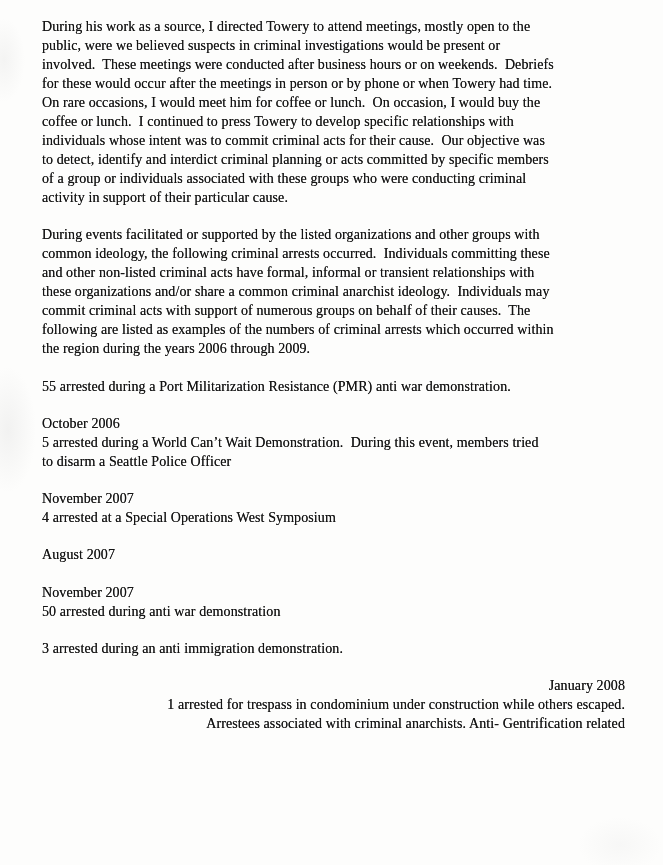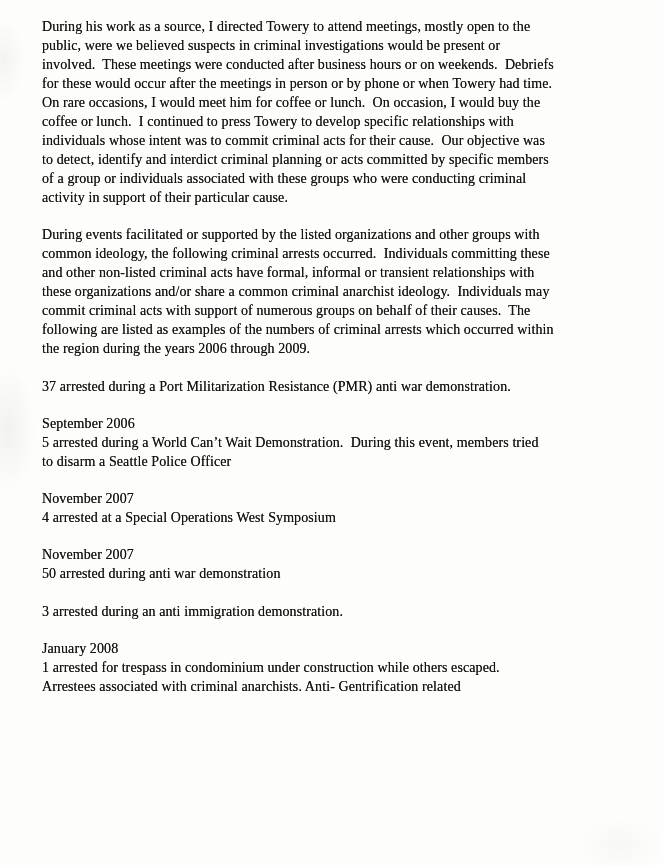--- a/index.html
+++ b/index.html
@@ -28,21 +28,21 @@
     margin: 0 0 18.3px 0;
   }
   .para, .lines, .date {
     font-size: 14px;
     line-height: 19px;
     white-space: pre-wrap;
     text-shadow: 0 0 0.5px rgba(10,10,10,0.75);
     letter-spacing: 0.1px;
   }
   .date:empty { display: none; }
-  .entry:last-child { margin-bottom: 0; }
+  .entry:last-child { margin-bottom: 0; text-align: right; }
 </style>
 </head>
 <body>
 
 <div class="page">
 
   <p class="para">During his work as a source, I directed Towery to attend meetings, mostly open to the
 public, were we believed suspects in criminal investigations would be present or
 involved.  These meetings were conducted after business hours or on weekends.  Debriefs
 for these would occur after the meetings in person or by phone or when Towery had time.
@@ -55,36 +55,37 @@
 
   <p class="para">During events facilitated or supported by the listed organizations and other groups with
 common ideology, the following criminal arrests occurred.  Individuals committing these
 and other non-listed criminal acts have formal, informal or transient relationships with
 these organizations and/or share a common criminal anarchist ideology.  Individuals may
 commit criminal acts with support of numerous groups on behalf of their causes.  The
 following are listed as examples of the numbers of criminal arrests which occurred within
 the region during the years 2006 through 2009.</p>
 
   <div class="entry">
-    <div class="lines">37 arrested during a Port Militarization Resistance (PMR) anti war demonstration.</div>
+    <div class="lines">55 arrested during a Port Militarization Resistance (PMR) anti war demonstration.</div>
   </div>
 
   <div class="entry">
-    <div class="date">September 2006</div>
+    <div class="date">October 2006</div>
     <div class="lines">5 arrested during a World Can’t Wait Demonstration.  During this event, members tried
 to disarm a Seattle Police Officer</div>
   </div>
 
 
   <div class="entry">
     <div class="date">November 2007</div>
     <div class="lines">4 arrested at a Special Operations West Symposium</div>
   </div>
 
   <div class="entry">
+    <div class="date">August 2007</div>
   </div>
 
   <div class="entry">
     <div class="date">November 2007</div>
     <div class="lines">50 arrested during anti war demonstration</div>
   </div>
 
   <div class="entry">
 
     <div class="lines">3 arrested during an anti immigration demonstration.</div>

